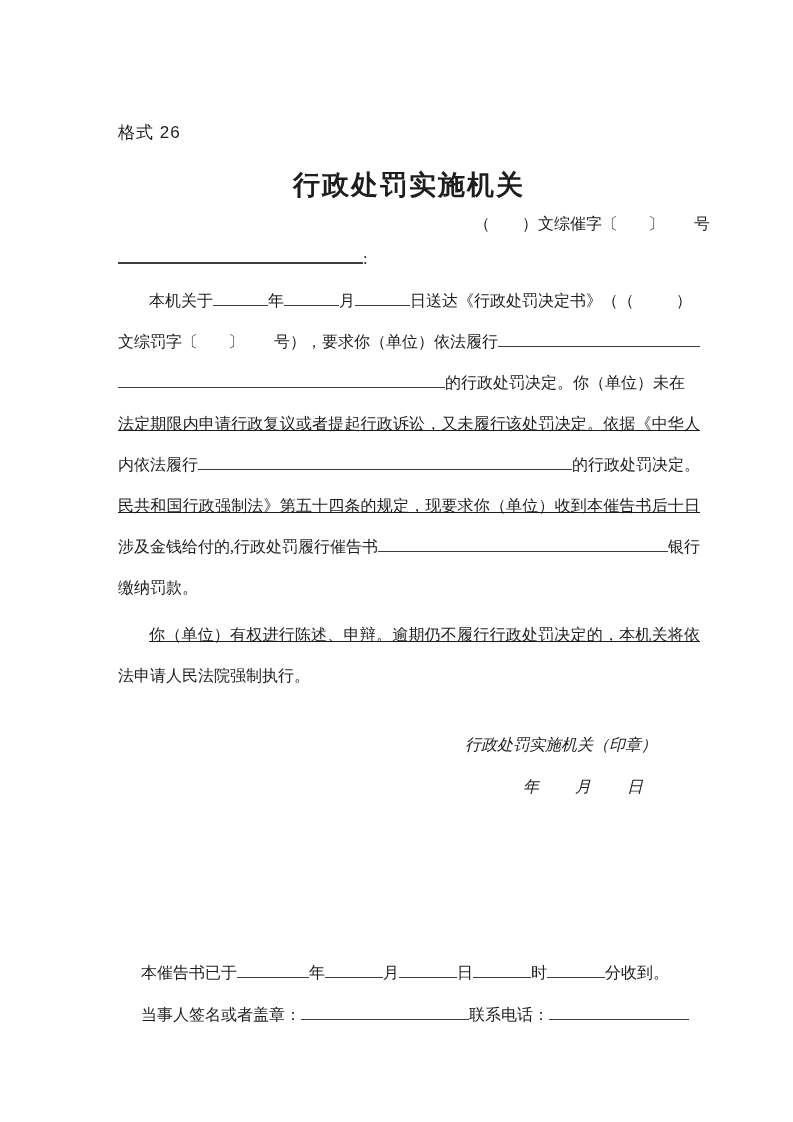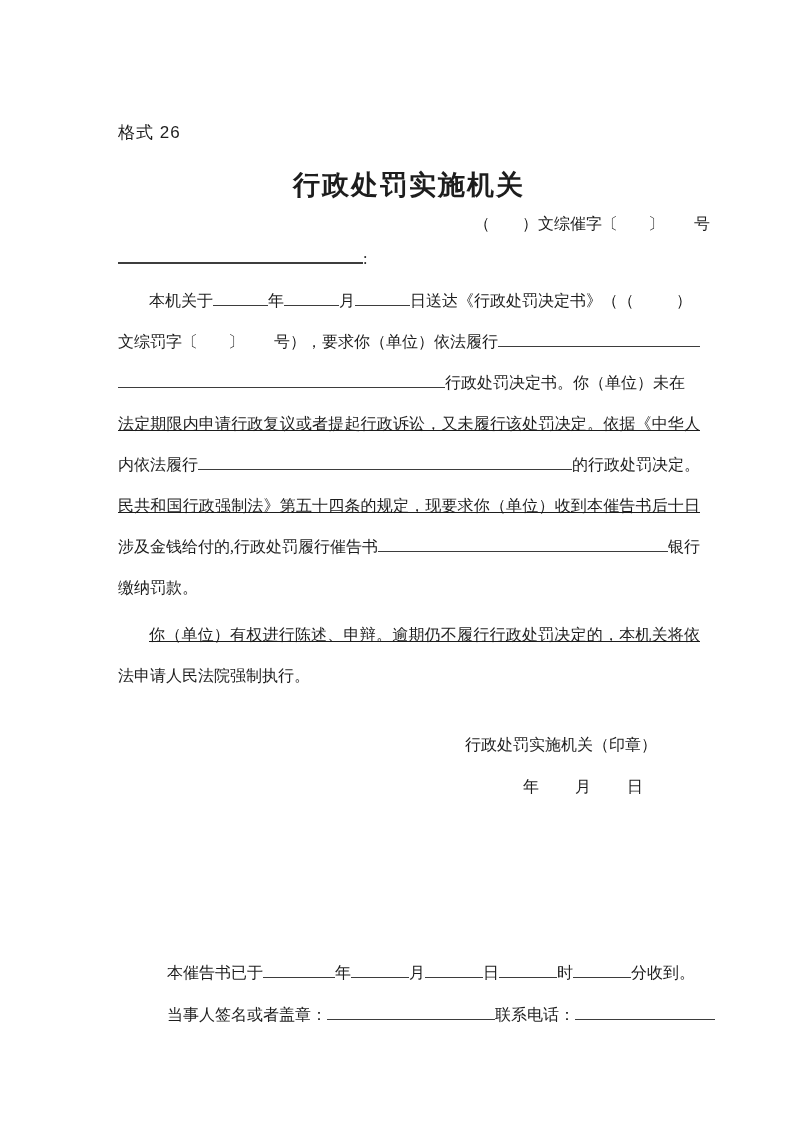--- a/index.html
+++ b/index.html
@@ -33,26 +33,26 @@
     font-weight: bold;
     letter-spacing: 2px;
     line-height: 34px;
   }
   .doc-number { margin-top: 10px; margin-right: -10px; }
   .doc-number .tline { line-height: 24px; height: 24px; }
   .addressee { margin-top: 8px; }
   .addressee .tline { line-height: 30px; height: 30px; }
   .para { margin-top: 6px; }
   .para .tline { line-height: 41px; height: 41px; }
-  .sig-block { margin-top: 28px; }
+  .sig-block { margin-top: 28px; font-style: italic; }
   .sig-block .tline { line-height: 42px; height: 42px; }
   .receipt {
     position: absolute;
     top: 924px;
-    left: 136px;
+    left: 110px;
     right: 93px;
   }
   .receipt .tline { line-height: 42px; height: 42px; }
 
   .tline {
     display: flex;
     align-items: baseline;
     white-space: pre;
   }
   .tline.right { justify-content: flex-end; }
@@ -90,21 +90,21 @@
         <div class="tline right"><span class="seg-text">（</span><span class="gap" style="width: 32px;"></span><span class="seg-text">）文综催字〔</span><span class="gap" style="width: 30px;"></span><span class="seg-text">〕</span><span class="gap" style="width: 30px;"></span><span class="seg-text">号</span></div>
       </div>
 
     <div class="addressee">
         <div class="tline"><span class="blank" style="width: 245px;"></span><span class="seg-text">:</span></div>
       </div>
 
     <div class="para">
         <div class="tline indent"><span class="seg-text">本机关于</span><span class="blank" style="width: 55px;"></span><span class="seg-text">年</span><span class="blank" style="width: 55px;"></span><span class="seg-text">月</span><span class="blank" style="width: 55px;"></span><span class="seg-text">日送达《行政处罚决定书》（（</span><span class="gap" style="width: 42px;"></span><span class="seg-text">）</span></div>
         <div class="tline"><span class="seg-text">文综罚字〔</span><span class="gap" style="width: 30px;"></span><span class="seg-text">〕</span><span class="gap" style="width: 30px;"></span><span class="seg-text">号），要求你（单位）依法履行</span><span class="blank fill"></span></div>
-        <div class="tline"><span class="blank" style="width: 327px;"></span><span class="seg-text">行政处罚决定书。你（单位）未在</span></div>
+        <div class="tline"><span class="blank" style="width: 327px;"></span><span class="seg-text">的行政处罚决定。你（单位）未在</span></div>
         <div class="tline justify"><span class="seg-text">法定期限内申请行政复议或者提起行政诉讼，又未履行该处罚决定。依据《中华人</span></div>
         <div class="tline"><span class="seg-text">内依法履行</span><span class="blank fill"></span><span class="seg-text">的行政处罚决定。</span></div>
         <div class="tline justify"><span class="seg-text">民共和国行政强制法》第五十四条的规定，现要求你（单位）收到本催告书后十日</span></div>
         <div class="tline"><span class="seg-text">涉及金钱给付的,行政处罚履行催告书</span><span class="blank fill"></span><span class="seg-text">银行</span></div>
         <div class="tline"><span class="seg-text">缴纳罚款。</span></div>
       </div>
 
     <div class="para">
         <div class="tline justify indent"><span class="seg-text">你（单位）有权进行陈述、申辩。逾期仍不履行行政处罚决定的，本机关将依</span></div>
         <div class="tline"><span class="seg-text">法申请人民法院强制执行。</span></div>

